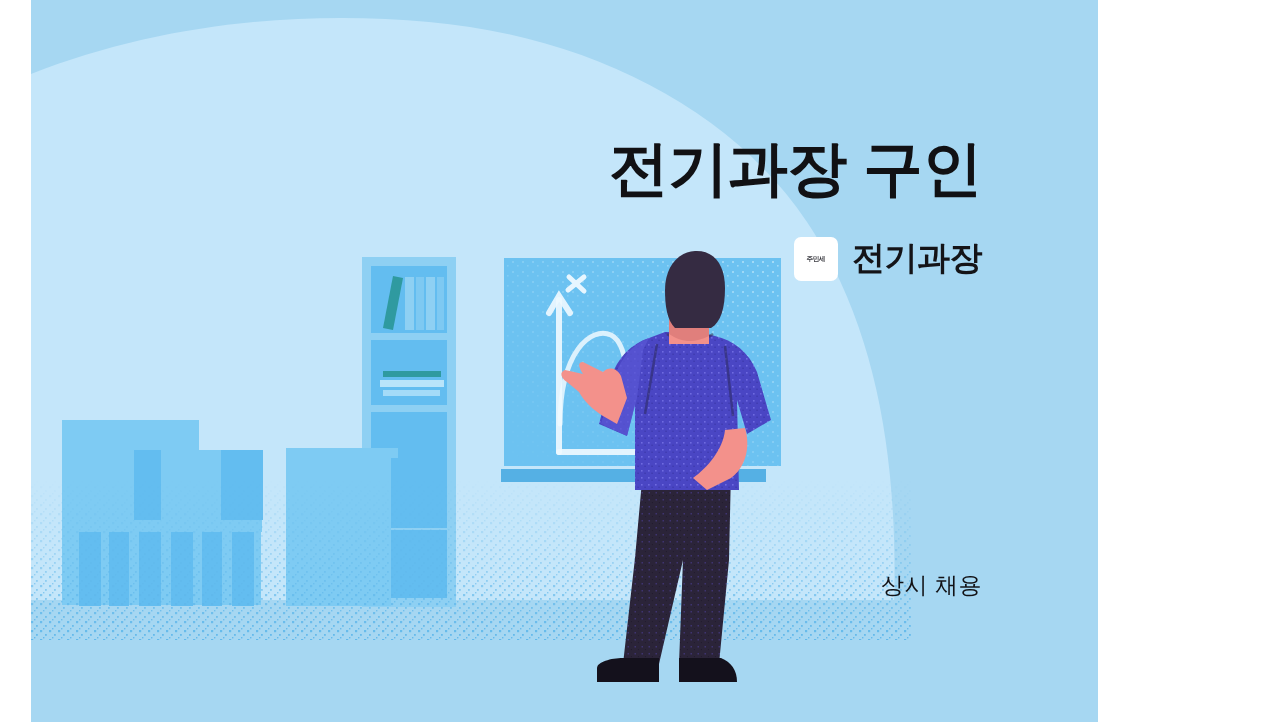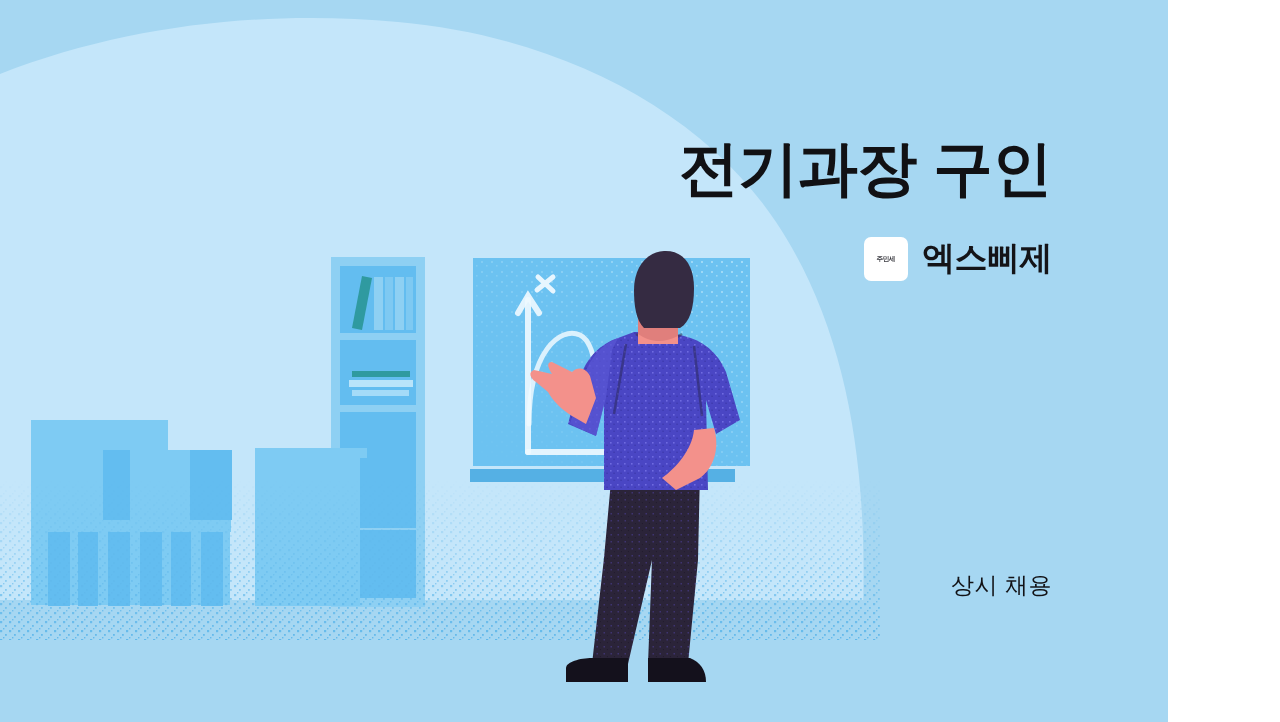--- a/index.html
+++ b/index.html
@@ -7,24 +7,25 @@
     margin: 0;
     padding: 0;
     background: #ffffff;
   }
   body {
     font-family: "Liberation Sans", "DejaVu Sans", sans-serif;
   }
 
   .banner {
     position: relative;
-    width: 1168px;
+    width: 1067px;
     height: 722px;
     overflow: hidden;
     background: #fca5a5;
+    margin-left: 31px;
   }
 
   
   .bg-base {
     position: absolute;
     inset: 0;
     background: #a6d7f2;
   }
 
   
@@ -277,19 +278,19 @@
   </svg>
 
   <div class="text-col">
 
     <h1 class="headline">전기과장  구인</h1>
 
     <div class="company-row">
       <span class="company-logo">
         <span class="company-logo-text">주민세</span>
       </span>
-      <span class="company-name">엑스삐제</span>
+      <span class="company-name">전기과장</span>
     </div>
 
     <div class="hiring-type">상시 채용</div>
   </div>
 
 </div>
 
 </body></html>

